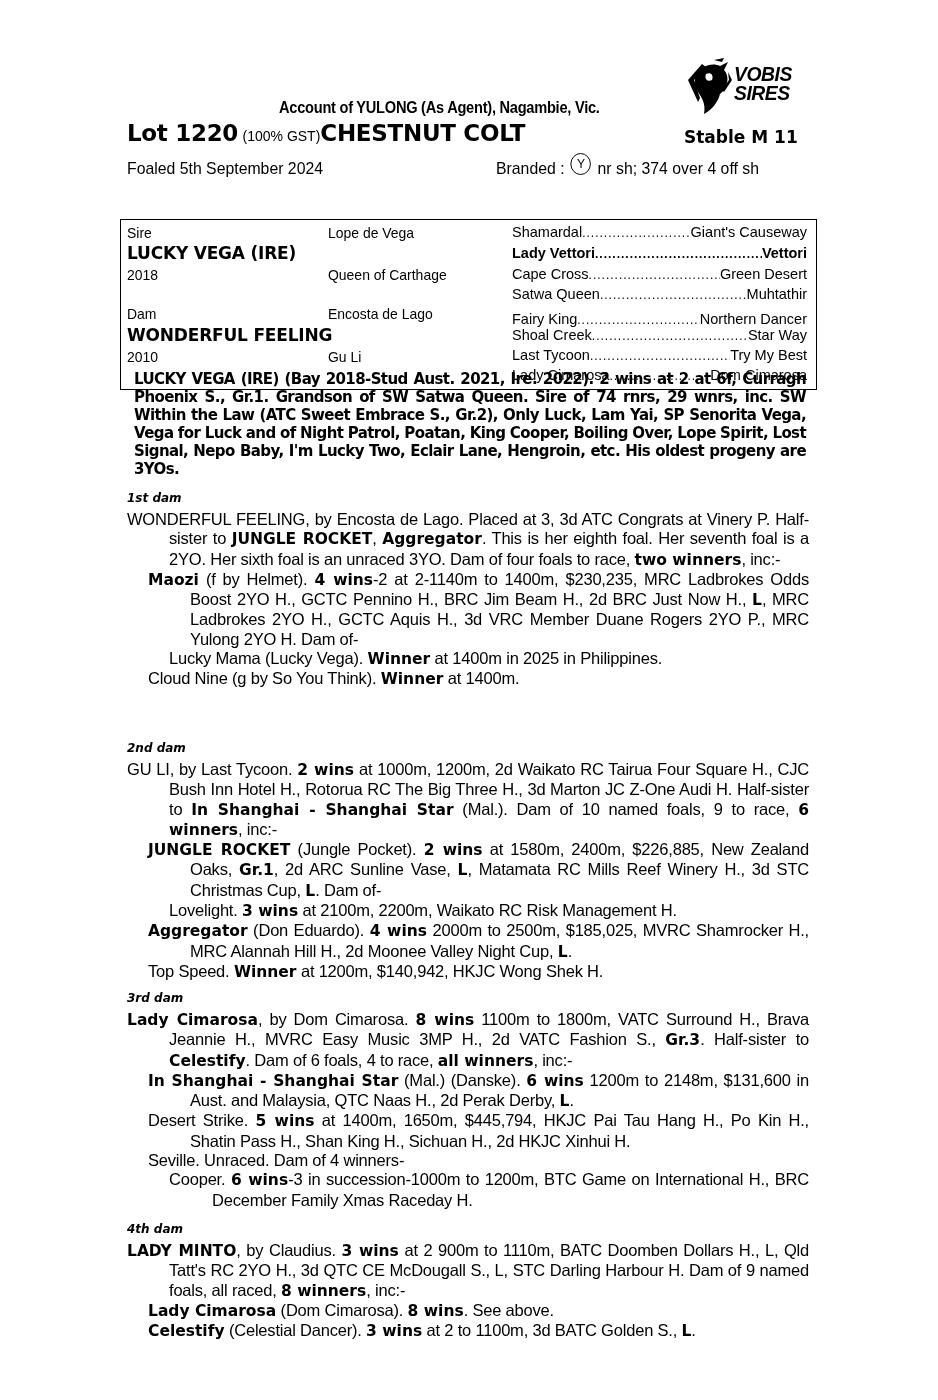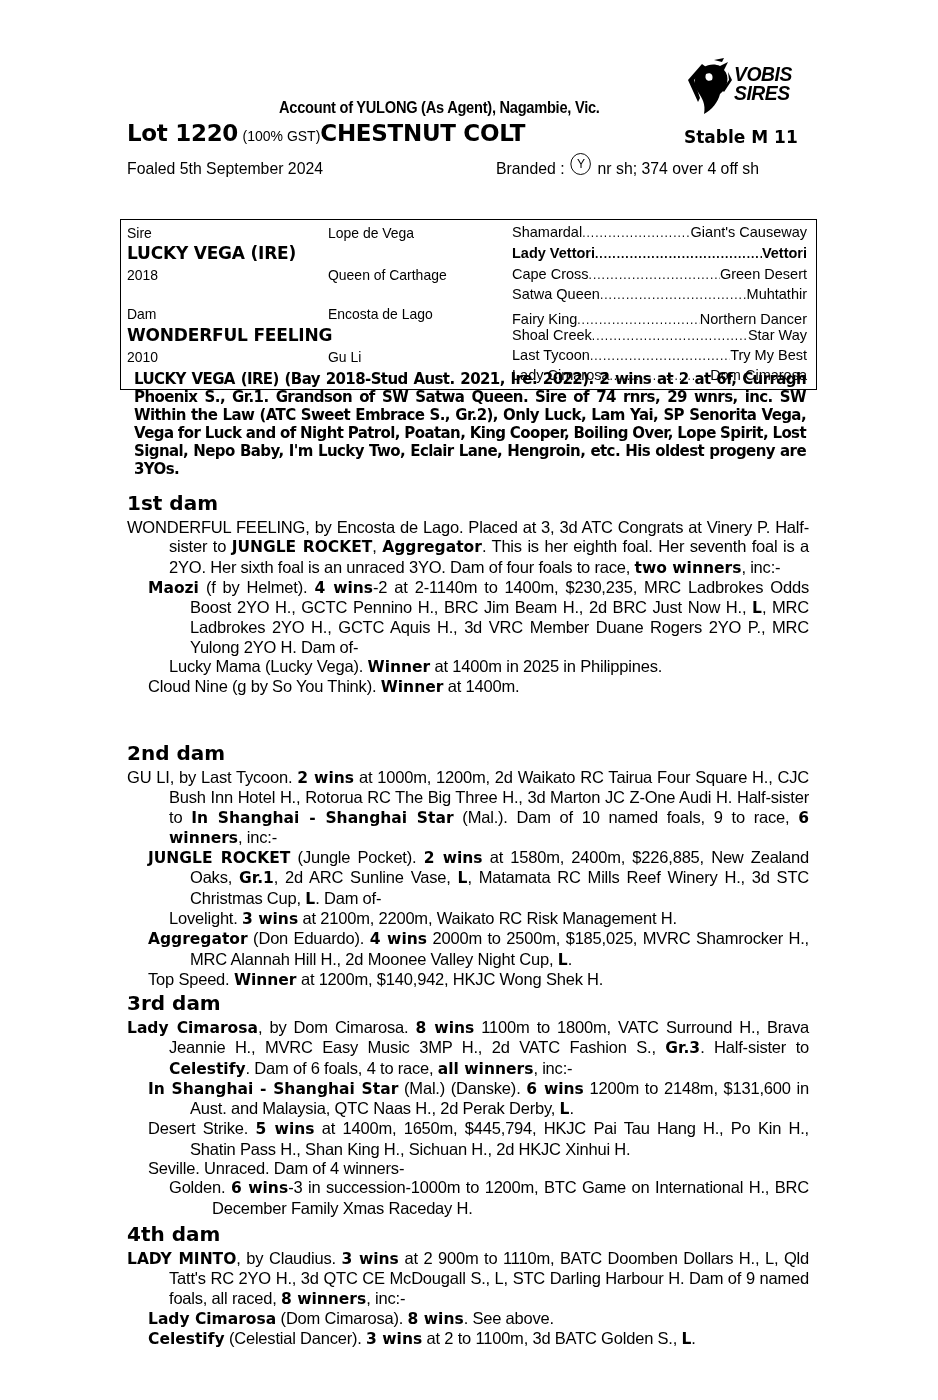--- a/index.html
+++ b/index.html
@@ -26,24 +26,24 @@
   .pbig { position:absolute; font-family:"DejaVu Sans", sans-serif; font-weight:bold; font-size:17px; white-space:nowrap; letter-spacing:-0.2px; }
   .pg { position:absolute; left:391px; width:295px; font-size:14.5px; display:flex; white-space:nowrap; }
   .pg .a { flex:0 0 auto; }
   .pg .dots { flex:1 1 auto; overflow:hidden; font-size:12px; letter-spacing:1px; line-height:18px; }
   .pg .b { flex:0 0 auto; }
 
   
   .blurb { position:absolute; left:134px; top:370px; width:672px; font-family:"DejaVu Sans", sans-serif; font-weight:bold; font-size:15px; line-height:18px; text-align:justify; letter-spacing:-0.6px; word-spacing:-1px; }
 
   
-  .sec-h { position:absolute; left:127px; font-family:"DejaVu Sans", sans-serif; font-weight:bold; font-size:20px; }
+  .sec-h { position:absolute; left:127px; font-family:"DejaVu Sans", sans-serif; font-weight:bold; font-size:12px;font-style:italic; }
   .para { position:absolute; left:127px; width:682px; font-size:16.5px; line-height:19.3px; text-align:justify; letter-spacing:-0.2px; }
   .para b, .para .b { font-family:"DejaVu Sans", sans-serif; font-weight:bold; font-size:15.5px; letter-spacing:0; }
-  .l0 { padding-left:42px; text-indent:-42px;margin-top:8px; }
+  .l0 { padding-left:42px; text-indent:-42px; }
   .l1 { margin-left:21px; padding-left:42px; text-indent:-42px; }
   .l2 { margin-left:42px; padding-left:43px; text-indent:-43px; }
   .line { display:block; }
 </style>
 </head>
 <body>
 
 <div class="page">
 
   <div class="logo">
@@ -148,21 +148,21 @@
     <div class="line l1"><b>Aggregator</b><span> (Don Eduardo). </span><b>4 wins</b><span> 2000m to 2500m, $185,025, MVRC Shamrocker H., MRC Alannah Hill H., 2d Moonee Valley Night Cup, </span><b>L</b><span>.</span></div>
     <div class="line l1"><span>Top Speed. </span><b>Winner</b><span> at 1200m, $140,942, HKJC Wong Shek H.</span></div>
   </div>
 
   <div class="sec-h" style="top:991px;">3rd dam</div>
   <div class="para" style="top:1010px;">
     <div class="line l0"><b>Lady Cimarosa</b><span>, by Dom Cimarosa. </span><b>8 wins</b><span> 1100m to 1800m, VATC Surround H., Brava Jeannie H., MVRC Easy Music 3MP H., 2d VATC Fashion S., </span><b>Gr.3</b><span>. Half-sister to </span><b>Celestify</b><span>. Dam of 6 foals, 4 to race, </span><b>all winners</b><span>, inc:-</span></div>
     <div class="line l1"><b>In Shanghai - Shanghai Star</b><span> (Mal.) (Danske). </span><b>6 wins</b><span> 1200m to 2148m, $131,600 in Aust. and Malaysia, QTC Naas H., 2d Perak Derby, </span><b>L</b><span>.</span></div>
     <div class="line l1"><span>Desert Strike. </span><b>5 wins</b><span> at 1400m, 1650m, $445,794, HKJC Pai Tau Hang H., Po Kin H., Shatin Pass H., Shan King H., Sichuan H., 2d HKJC Xinhui H.</span></div>
     <div class="line l1"><span>Seville. Unraced. Dam of 4 winners-</span></div>
-    <div class="line l2"><span>Golden. </span><b>6 wins</b><span>-3 in succession-1000m to 1200m, BTC Game on International H., BRC December Family Xmas Raceday H.</span></div>
+    <div class="line l2"><span>Cooper. </span><b>6 wins</b><span>-3 in succession-1000m to 1200m, BTC Game on International H., BRC December Family Xmas Raceday H.</span></div>
   </div>
 
   <div class="sec-h" style="top:1222px;">4th dam</div>
   <div class="para" style="top:1241px;">
     <div class="line l0"><b>LADY MINTO</b><span>, by Claudius. </span><b>3 wins</b><span> at 2 900m to 1110m, BATC Doomben Dollars H., L, Qld Tatt's RC 2YO H., 3d QTC CE McDougall S., L, STC Darling Harbour H. Dam of 9 named foals, all raced, </span><b>8 winners</b><span>, inc:-</span></div>
     <div class="line l1"><b>Lady Cimarosa</b><span> (Dom Cimarosa). </span><b>8 wins</b><span>. See above.</span></div>
     <div class="line l1"><b>Celestify</b><span> (Celestial Dancer). </span><b>3 wins</b><span> at 2 to 1100m, 3d BATC Golden S., </span><b>L</b><span>.</span></div>
   </div>
 
 </div>

